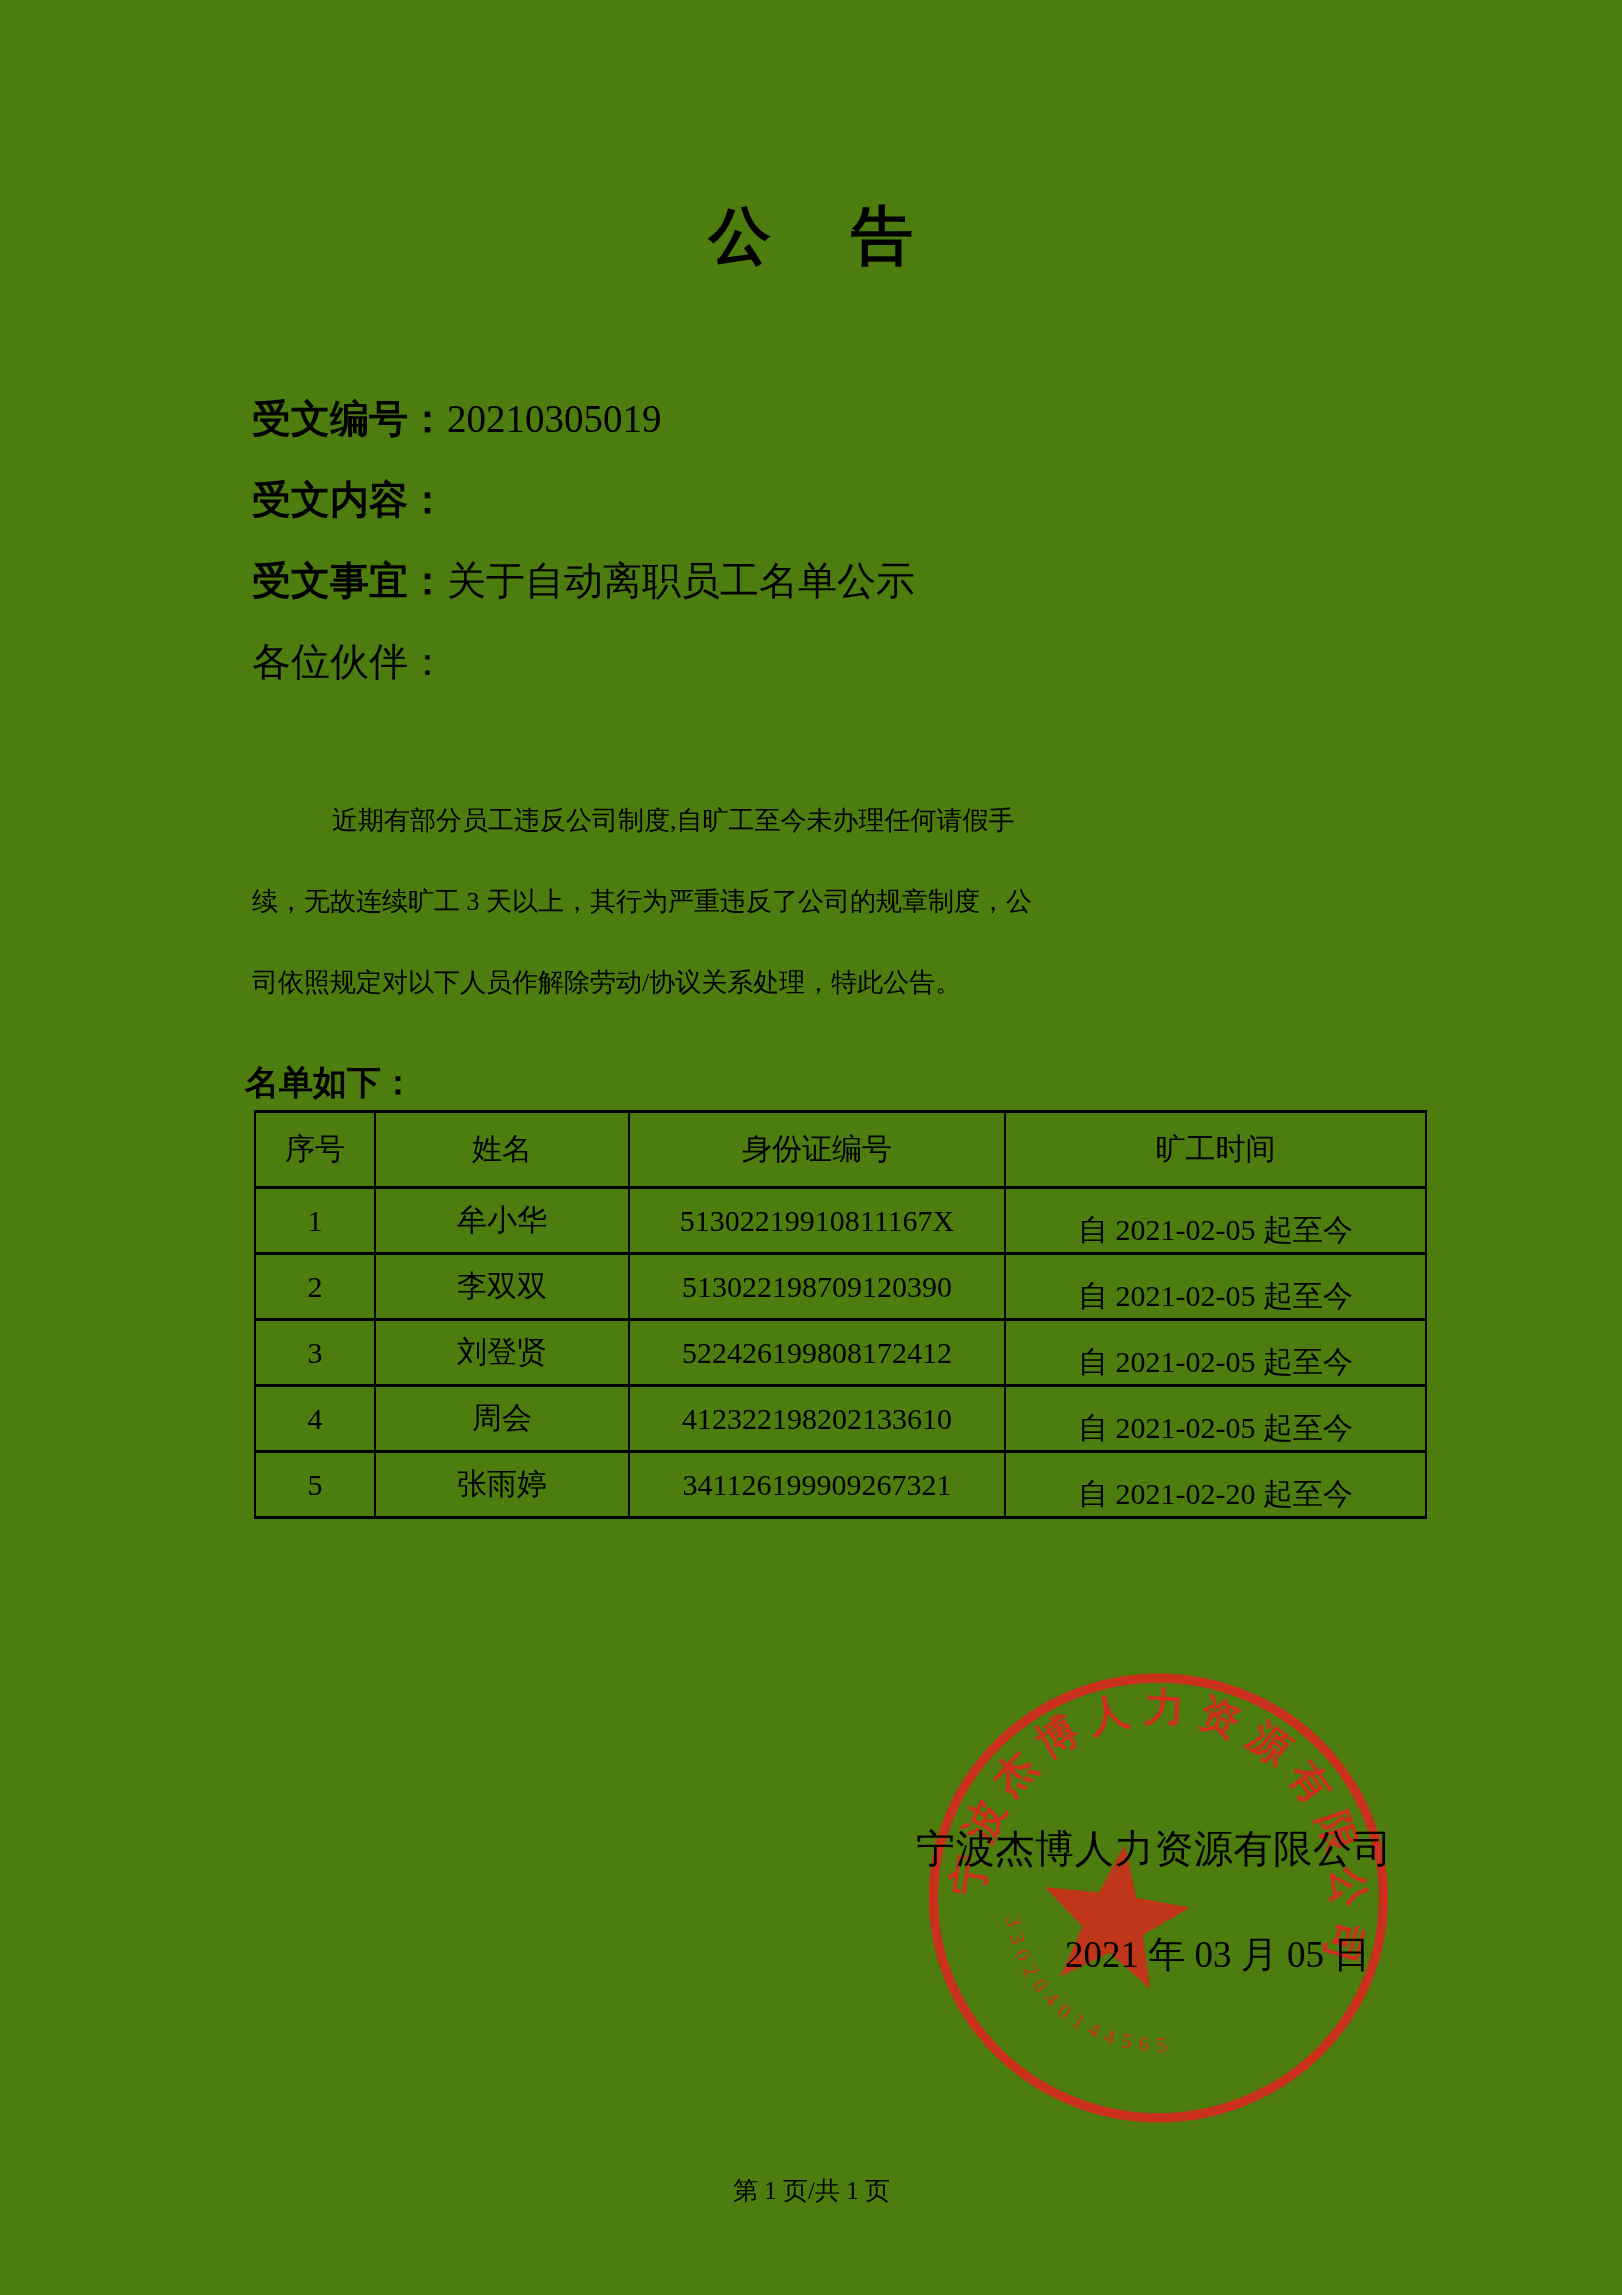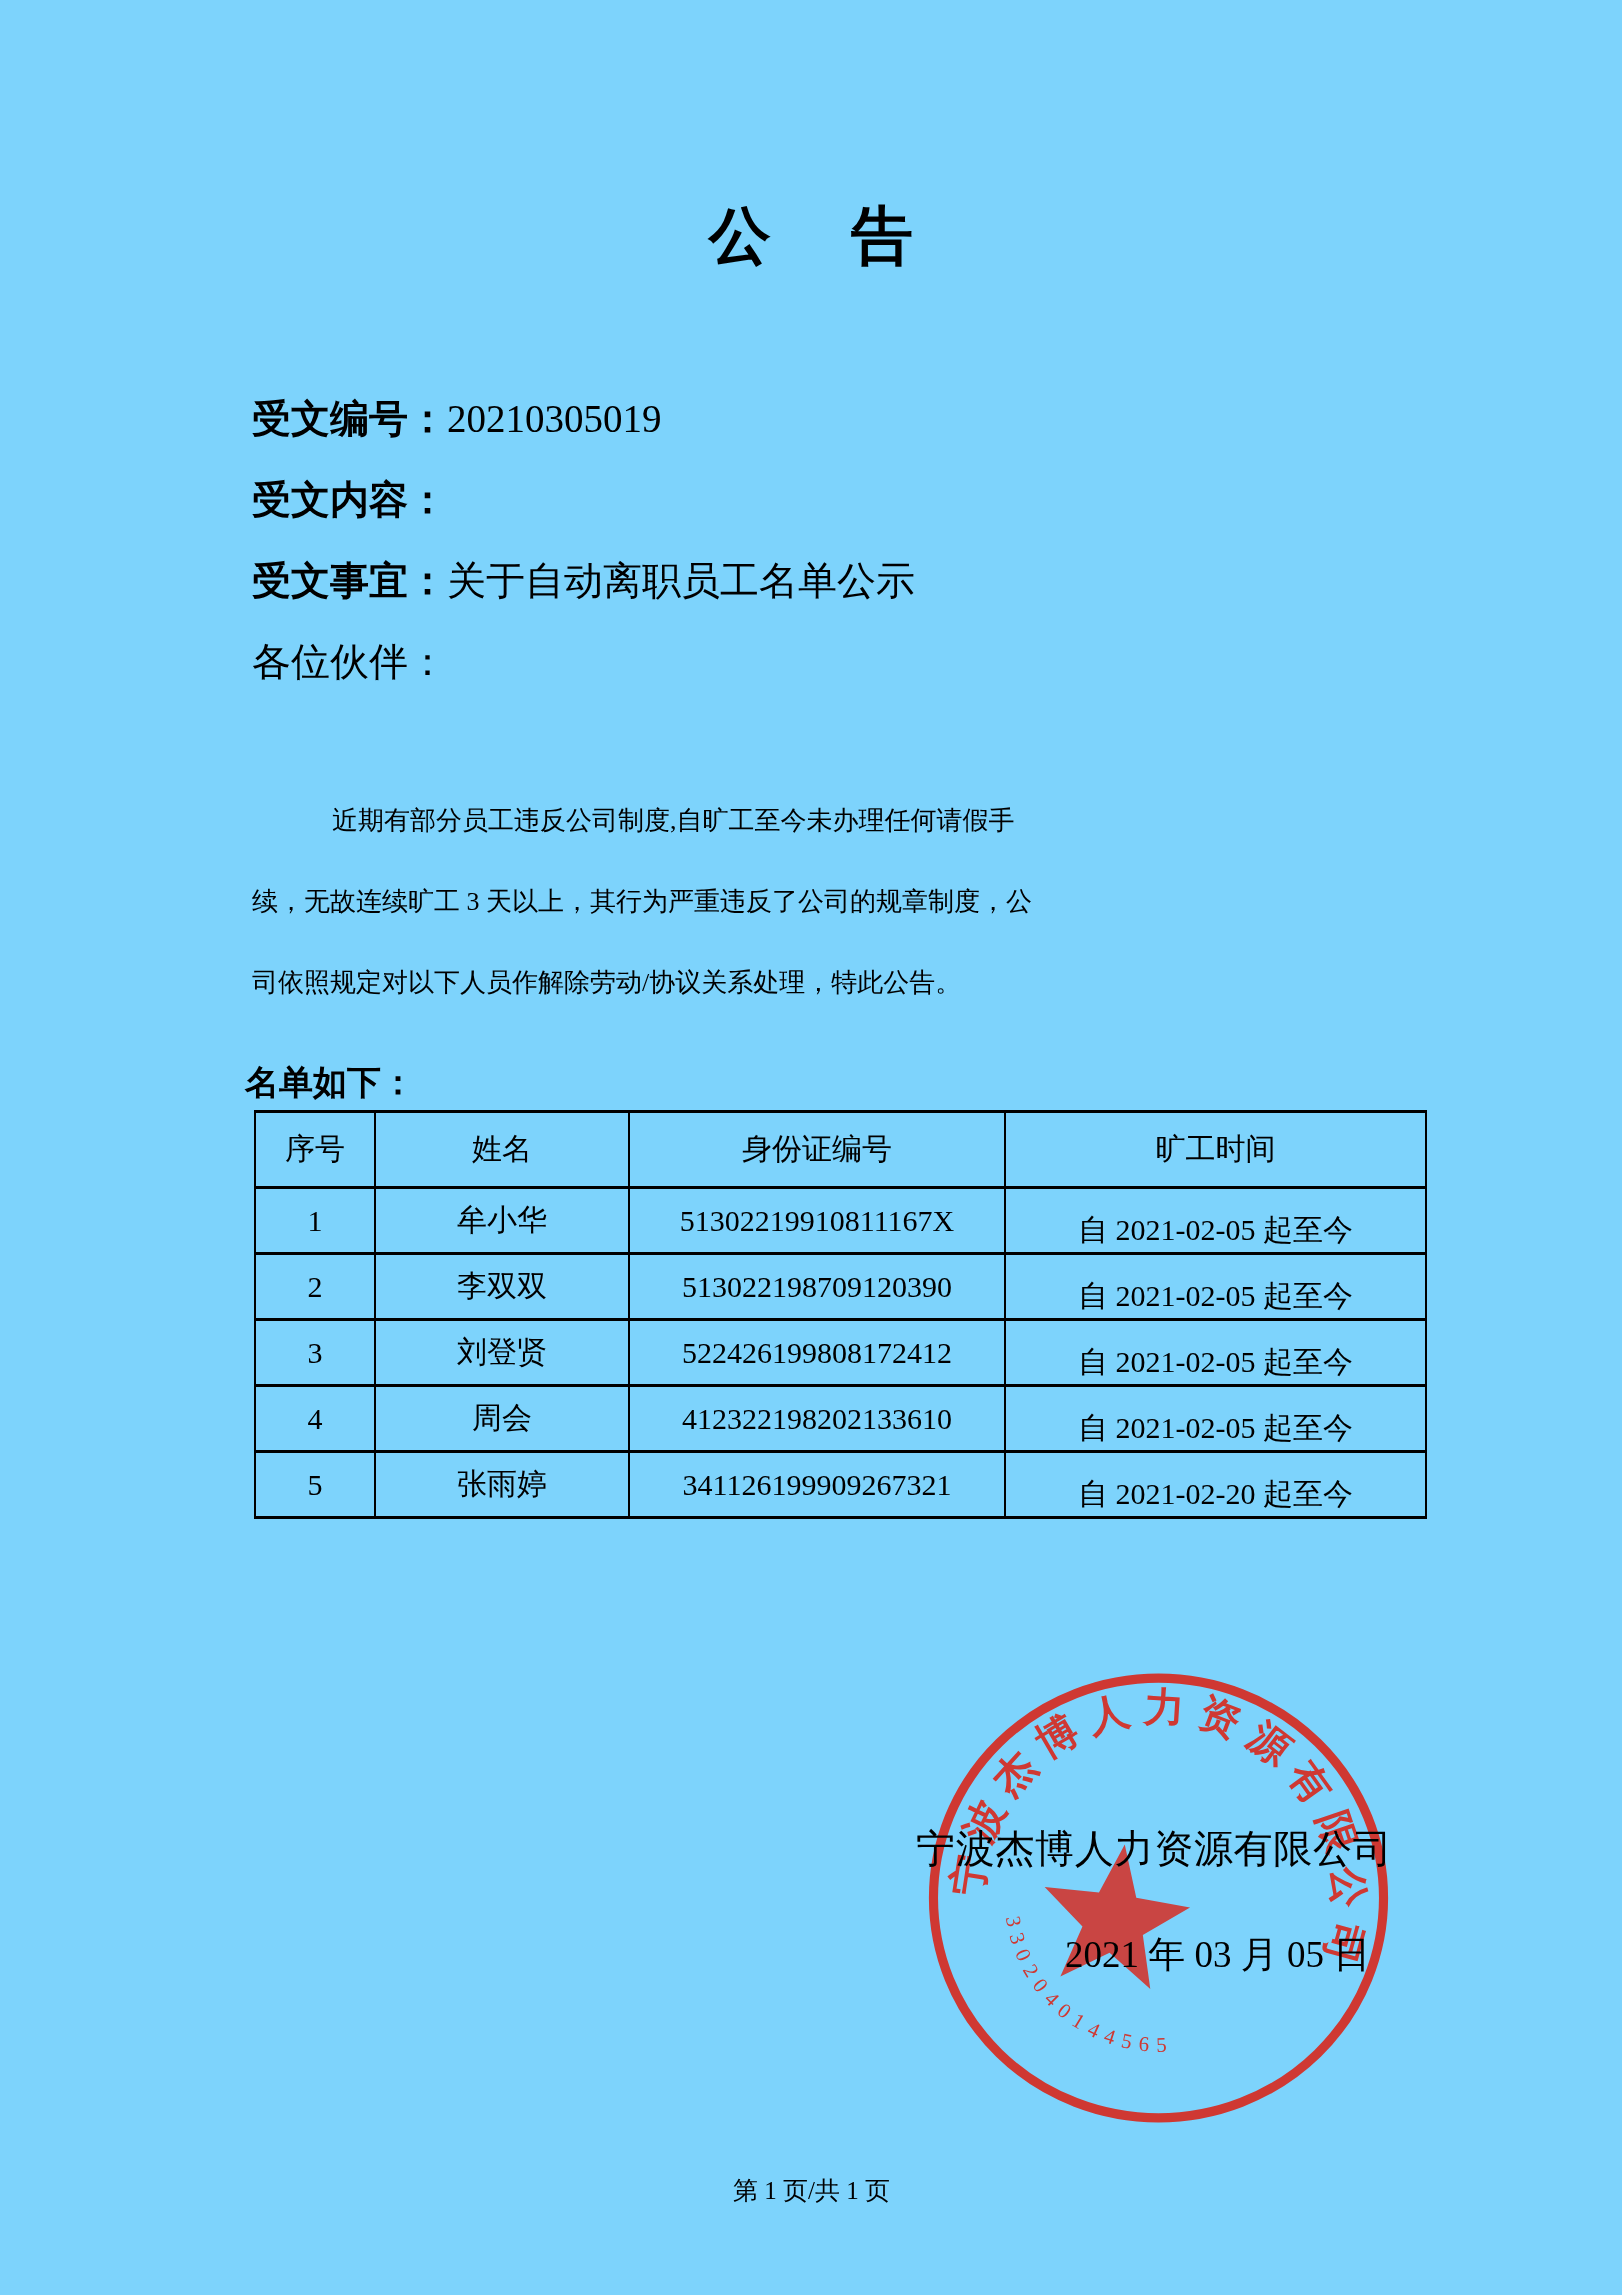--- a/index.html
+++ b/index.html
@@ -1,19 +1,19 @@
 <!DOCTYPE html>
 <html style="font-size:10.5px"><head>
 <meta charset="utf-8">
 <style>
   html,body{margin:0;padding:0;background:#888;}
   .page{
     position:relative;
     width:1623px;height:2295px;
-    background:#7dd3fc;
+    background:#4d7c0f;
     font-family:"Liberation Serif","DejaVu Serif",serif;
     color:#000;
     overflow:hidden;
   }
   .doc-title{
     position:absolute;top:194px;left:0;width:1623px;
     text-align:center;
     font-size:62px;font-weight:bold;
     word-spacing:62px;
     letter-spacing:1.3px;

